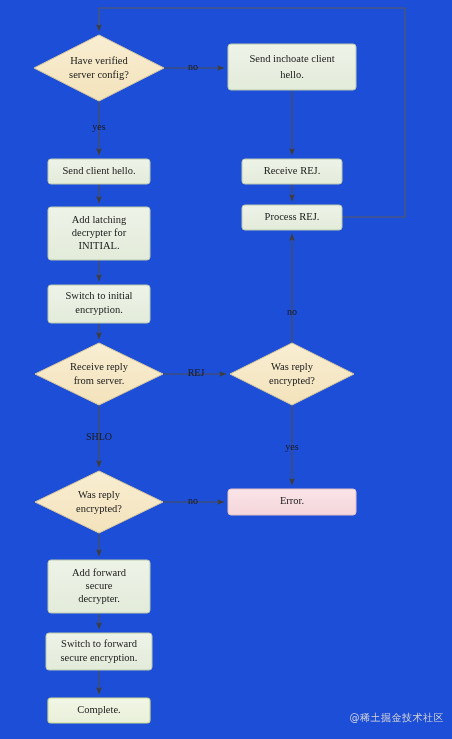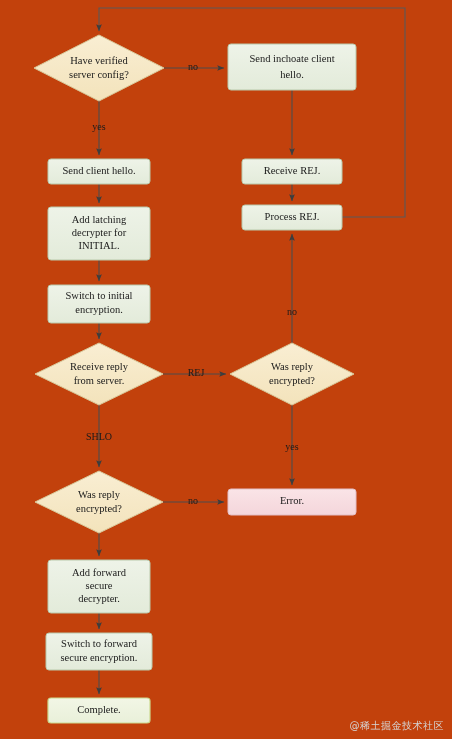--- a/index.html
+++ b/index.html
@@ -7,21 +7,21 @@
     padding: 0;
     background: #ffffff;
   }
   body {
     font-family: "Liberation Serif", "DejaVu Serif", serif;
   }
   #canvas {
     position: relative;
     width: 452px;
     height: 739px;
-    background: #c2410c;
+    background: #1d4ed8;
     overflow: hidden;
   }
   #flow-svg {
     position: absolute;
     left: 0;
     top: 0;
     width: 452px;
     height: 739px;
   }
   .node-label {
@@ -44,21 +44,21 @@
     fill: none;
   }
   .loop-line {
     stroke: #5a5a5a;
     stroke-width: 1.1;
     fill: none;
   }
   .watermark {
     position: absolute;
     right: 8px;
-    bottom: 6px;
+    bottom: 14px;
     font-family: "DejaVu Sans", "Liberation Sans", sans-serif;
     font-size: 10px;
     color: #d6d6d6;
     letter-spacing: 0.5px;
     user-select: none;
     text-align: center;
   }
 </style>
 </head>
 <body>

